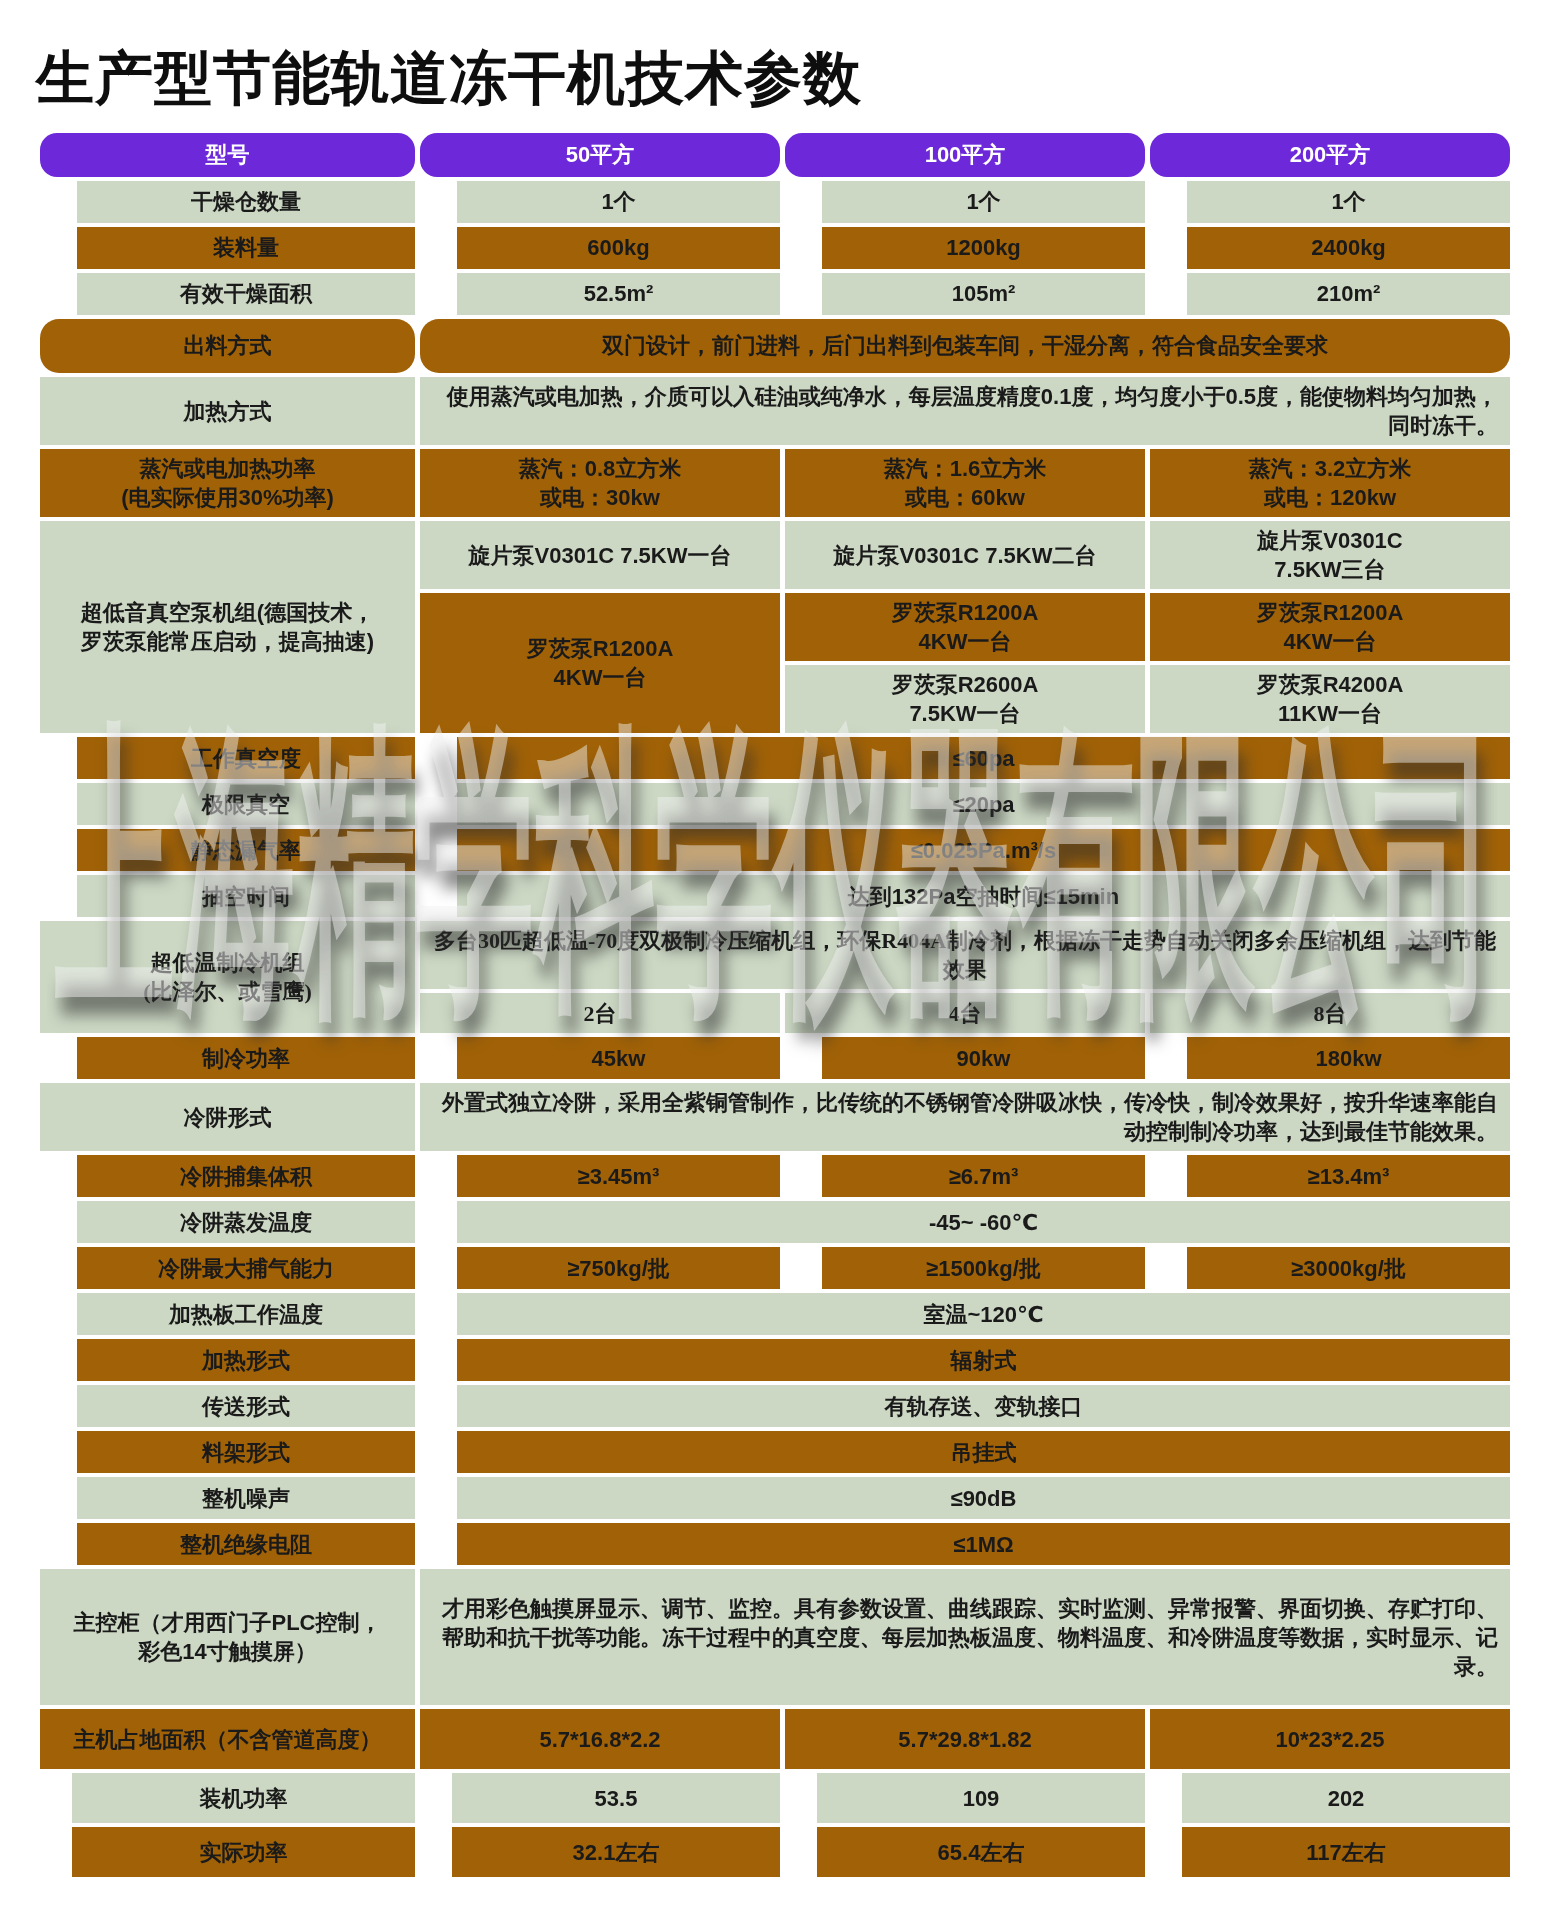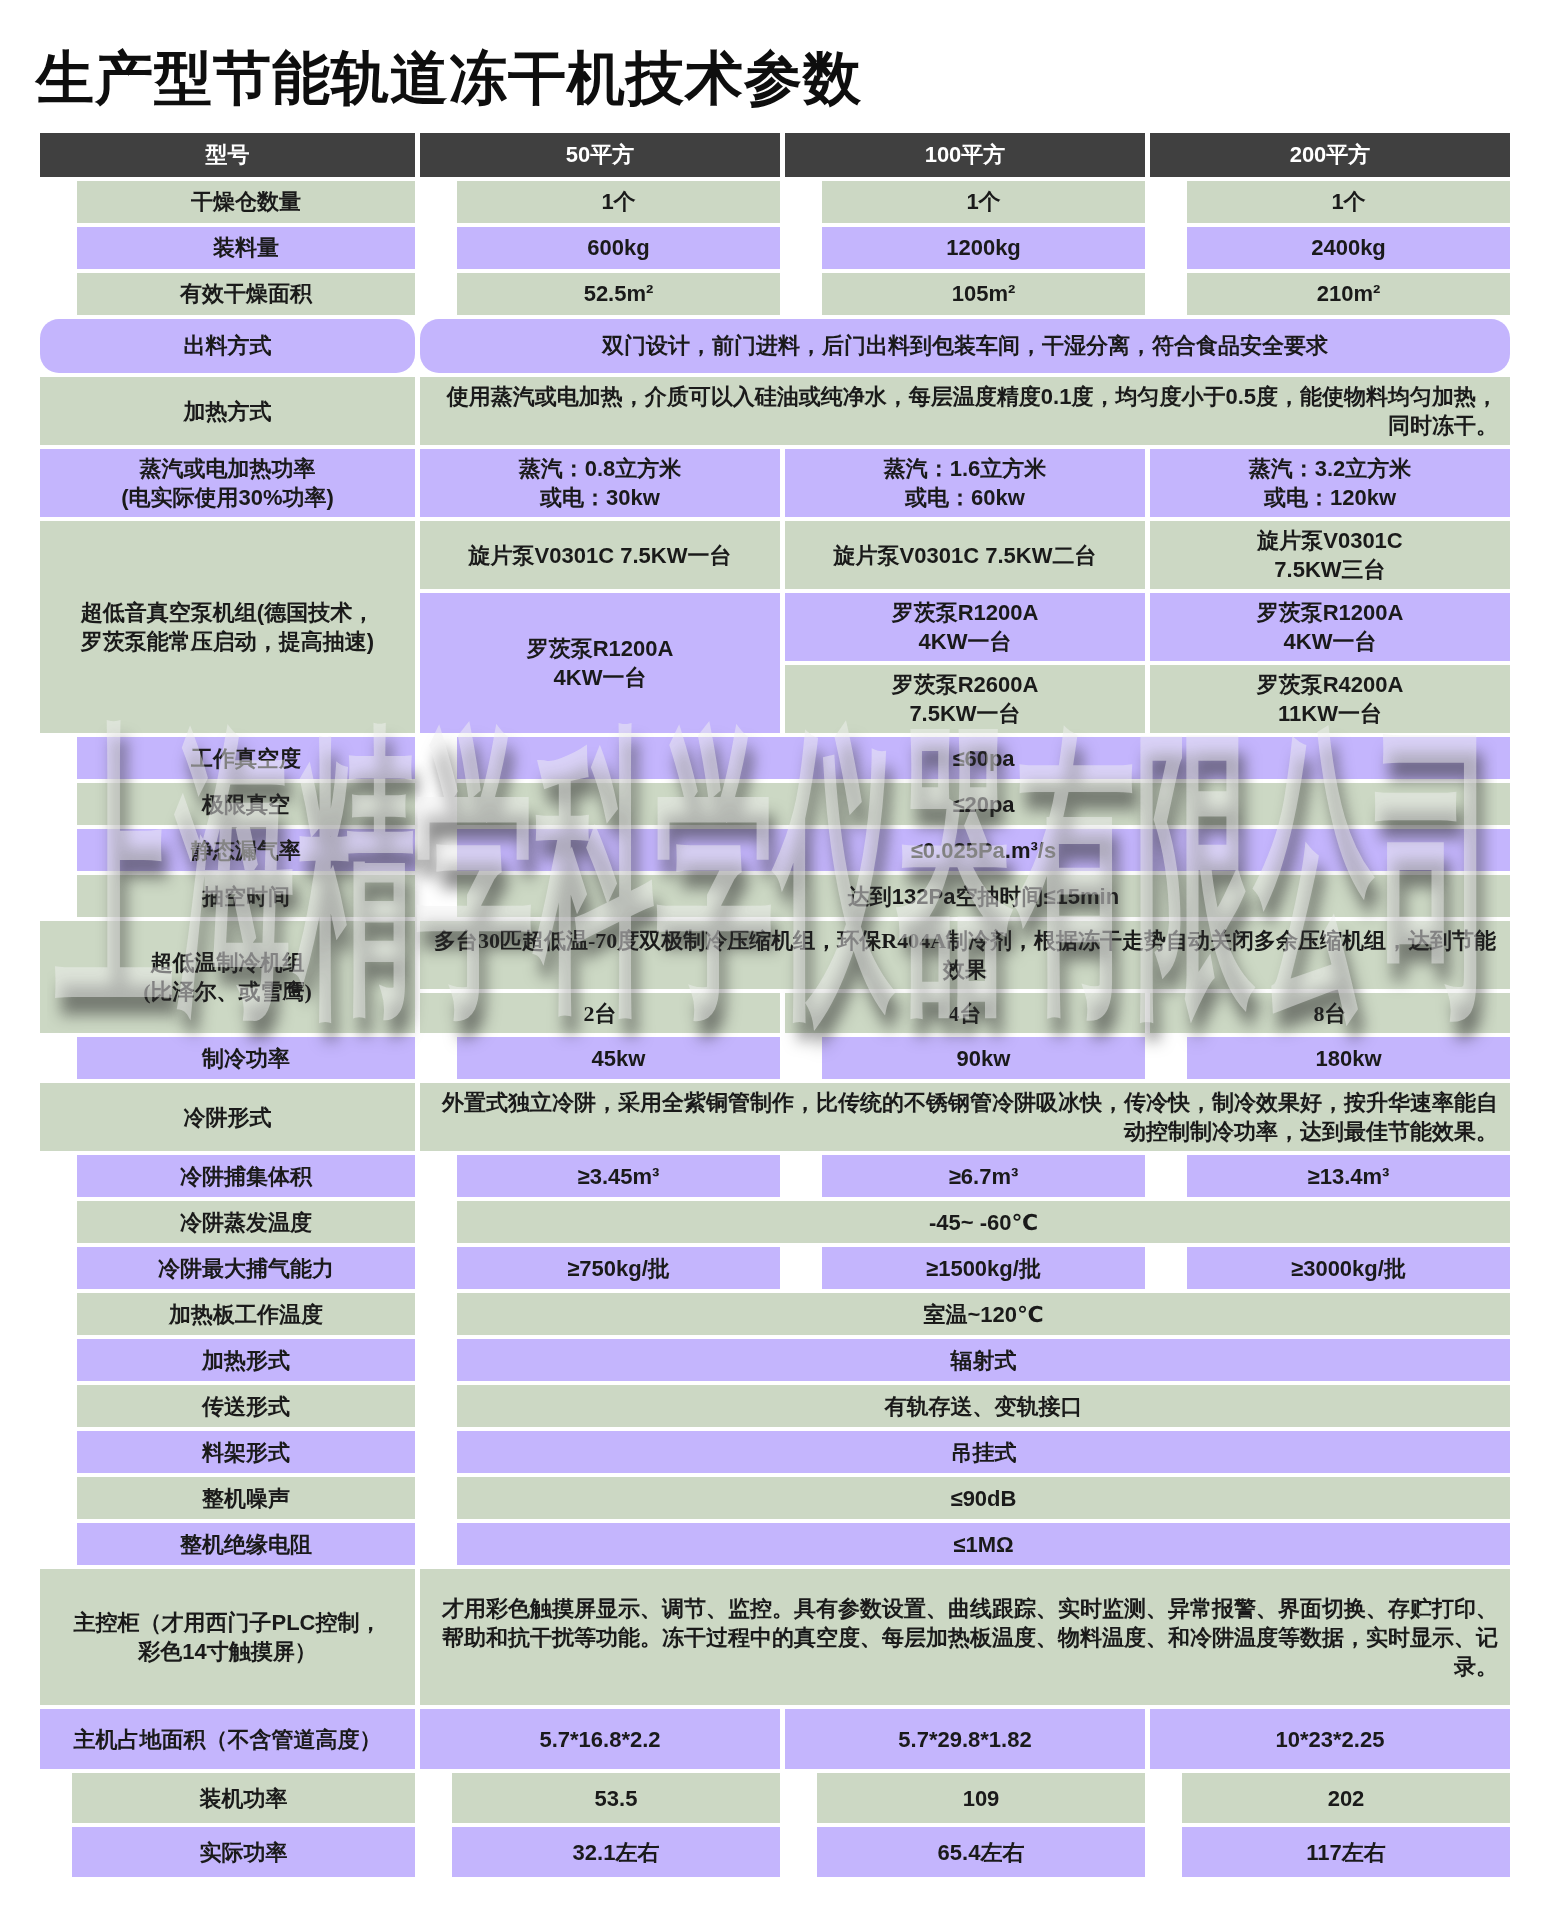--- a/index.html
+++ b/index.html
@@ -13,24 +13,24 @@
 
   .table { position:absolute; left:40px; top:133px; width:1470px; }
 
   .row { display:grid; grid-template-columns:375px 360px 360px 360px;
          column-gap:5px; row-gap:4px; margin-bottom:4px; }
 
   .cell { display:flex; align-items:center; justify-content:center; text-align:center;
           font-weight:bold; font-size:22px; line-height:1.32; white-space:pre-line;
           padding:5px 12px; color:#1a1a1a; }
 
-  .hdr .cell { background:#404040; color:#ffffff; min-height:44px; }
+  .hdr .cell { background:#6d28d9; color:#ffffff; min-height:44px;border-radius:17px; }
 
   .sage  { background:#ccd8c4; }
-  .light { background:#c4b5fd; }
+  .light { background:#a16207; }
 
   .span3 { grid-column:2/5;text-align:right; }
 
   .h1  { min-height:42px;margin-left:37px; }          
   .h1b { min-height:54px;border-radius:19px; }          
   .h2  { min-height:68px; }          
   .hC  { min-height:136px; }         
   .hF  { min-height:60px; }          
   .hI  { min-height:50px;margin-left:32px; }          
 

